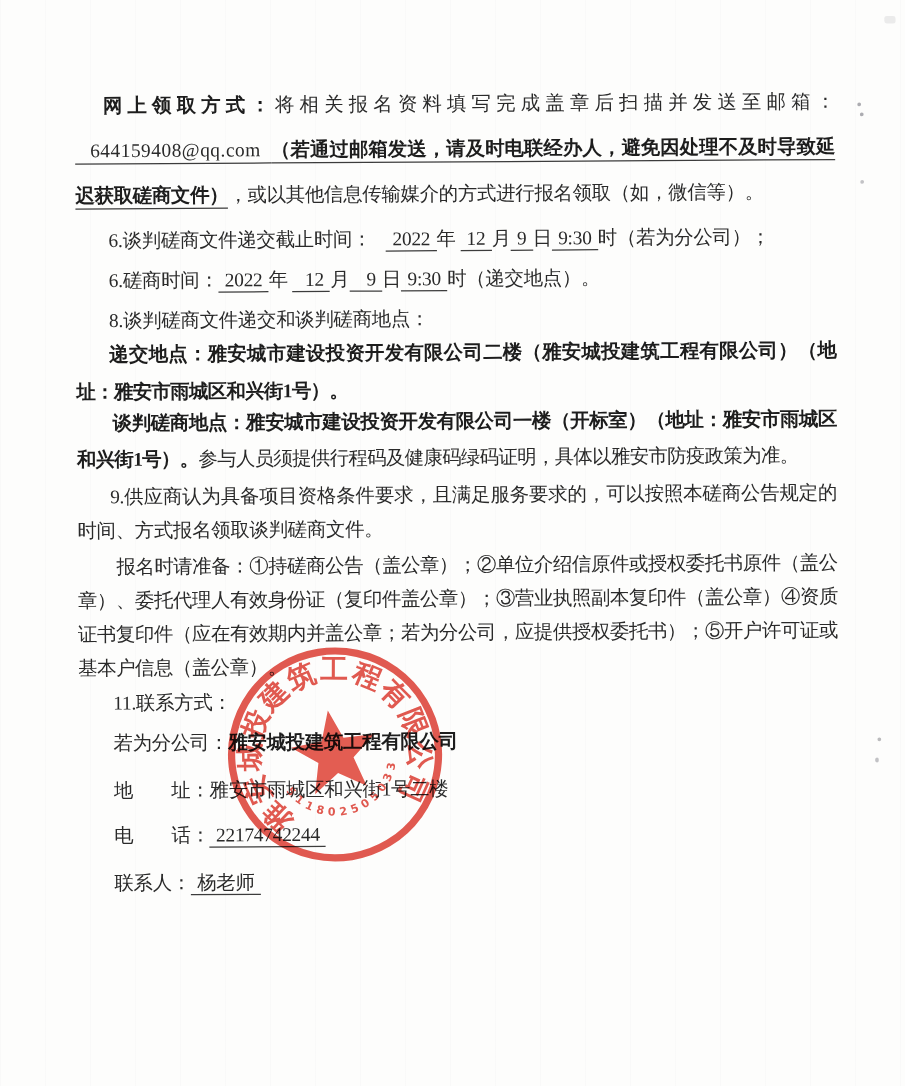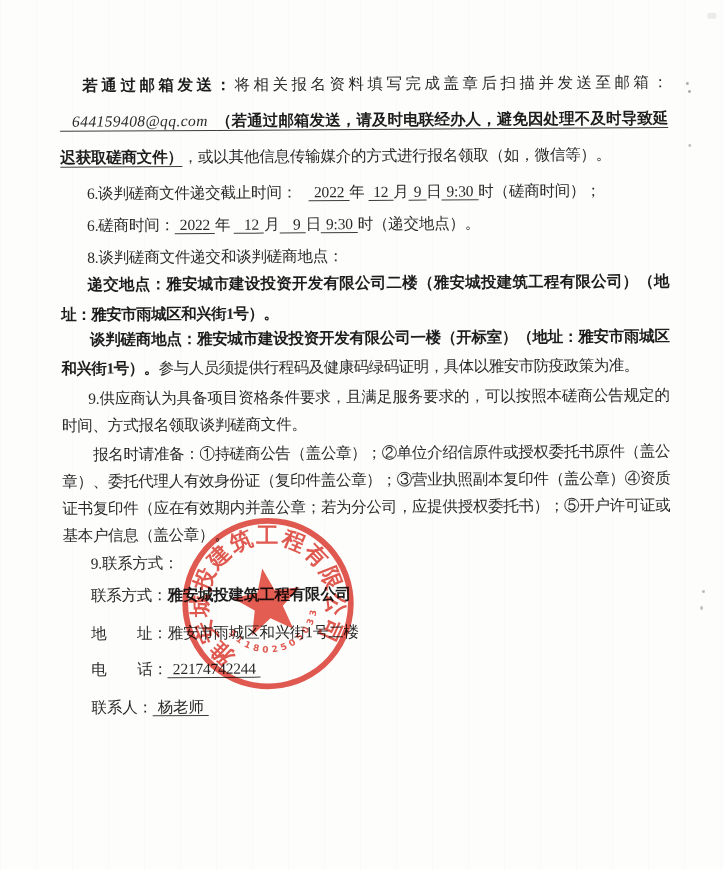--- a/index.html
+++ b/index.html
@@ -11,21 +11,21 @@
     font-family:"Liberation Serif","DejaVu Serif",serif;
     color:#2a2a2a;
   }
   .content{position:absolute;left:0;top:0;width:724px;height:869px;transform:rotate(-0.35deg);transform-origin:50% 50%;}
   .blk{position:absolute;left:62px;width:608px;font-size:15.5px;letter-spacing:-0.2px;text-align:justify;}
   .one{white-space:nowrap;text-align:left;}
   .bold{font-weight:bold;color:#1d1d1d;}
   .u{border-bottom:1.4px solid #3c3c3c;padding-bottom:1px;}
   .num{padding:0 5px;}
   .numsp{padding-left:10px;}
-  .email{padding:0 8px 1px 12px;letter-spacing:0.4px;font-style:italic;}
+  .email{padding:0 8px 1px 12px;letter-spacing:0.4px;}
   .p1{top:50px;line-height:36px;text-indent:1.45em;}
   .i6{top:164px;line-height:24px;text-indent:1.7em;}
   .i7{top:196px;line-height:24px;text-indent:1.7em;}
   .i8{top:228px;line-height:24px;text-indent:1.7em;}
   .recj{top:252px;line-height:30px;text-indent:1.7em;letter-spacing:-0.5px;}
   .tanpan{top:307px;line-height:29px;text-indent:1.85em;letter-spacing:-0.5px;}
   .i9{top:367px;line-height:27px;text-indent:1.7em;}
   .register{top:423px;line-height:27px;text-indent:2em;letter-spacing:-0.35px;}
   .i10{top:535px;line-height:22px;text-indent:1.8em;}
   .c1{top:567px;line-height:22px;text-indent:1.8em;}
@@ -45,25 +45,25 @@
   .sp3{left:701px;top:592px;width:3px;height:3px;opacity:0.45;}
   .sp3b{left:699px;top:608px;width:3px;height:4px;opacity:0.4;}
   .sp4{left:710px;top:15px;width:9px;height:6px;border-radius:2px;opacity:0.12;}
 </style>
 </head>
 <body>
 
 <div class="content">
 
   <p class="blk p1">
-    <span class="bold">若通过邮箱发送：</span><span>将相关报名资料填写完成盖章后扫描并发送至邮箱：</span><span class="u email">644159408@qq.com</span><span class="bold u">（若通过邮箱发送，请及时电联经办人，避免因处理不及时导致延迟获取磋商文件）</span><span>，或以其他信息传输媒介的方式进行报名领取（如，微信等）。</span>
+    <span class="bold">网上领取方式：</span><span>将相关报名资料填写完成盖章后扫描并发送至邮箱：</span><span class="u email">644159408@qq.com</span><span class="bold u">（若通过邮箱发送，请及时电联经办人，避免因处理不及时导致延迟获取磋商文件）</span><span>，或以其他信息传输媒介的方式进行报名领取（如，微信等）。</span>
   </p>
 
   <p class="blk i6 one">
-    <span>6.谈判磋商文件递交截止时间：</span><span class="u num gap6">2022</span><span>年</span> <span class="u num">12</span><span>月</span><span class="u num">9</span><span>日</span><span class="u num">9:30</span><span>时（磋商时间）；</span>
+    <span>6.谈判磋商文件递交截止时间：</span><span class="u num gap6">2022</span><span>年</span> <span class="u num">12</span><span>月</span><span class="u num">9</span><span>日</span><span class="u num">9:30</span><span>时（若为分公司）；</span>
   </p>
 
   <p class="blk i7 one">
     <span>6.磋商时间：</span><span class="u num">2022</span><span>年</span> <span class="u numsp num"> 12</span><span>月</span><span class="u numsp num"> 9</span><span>日</span><span class="u num">9:30</span><span>时（递交地点）。</span>
   </p>
 
   <p class="blk i8 one">
     <span>8.谈判磋商文件递交和谈判磋商地点：</span>
   </p>
 
@@ -77,25 +77,25 @@
 
   <p class="blk i9">
     <span>9.供应商认为具备项目资格条件要求，且满足服务要求的，可以按照本磋商公告规定的时间、方式报名领取谈判磋商文件。</span>
   </p>
 
   <p class="blk register">
     <span>报名时请准备：①持磋商公告（盖公章）；②单位介绍信原件或授权委托书原件（盖公章）、委托代理人有效身份证（复印件盖公章）；③营业执照副本复印件（盖公章）④资质证书复印件（应在有效期内并盖公章；若为分公司，应提供授权委托书）；⑤开户许可证或基本户信息（盖公章）。</span>
   </p>
 
   <p class="blk i10 one">
-    <span>9.联系方式：</span>
+    <span>11.联系方式：</span>
   </p>
 
   <p class="blk c1 one">
-    <span>联系方式：</span><span class="bold">雅安城投建筑工程有限公司</span>
+    <span>若为分公司：</span><span class="bold">雅安城投建筑工程有限公司</span>
   </p>
 
   <p class="blk c2 one">
     <span>地　　址：</span><span>雅安市雨城区和兴街1号二楼</span>
   </p>
 
   <p class="blk c3 one">
     <span>电　　话：</span><span class="u num">22174742244</span>
   </p>
 

